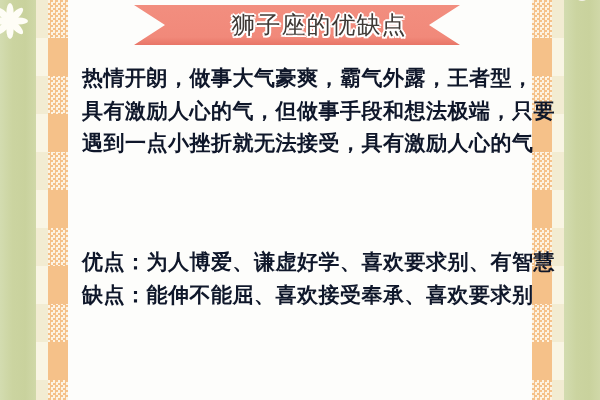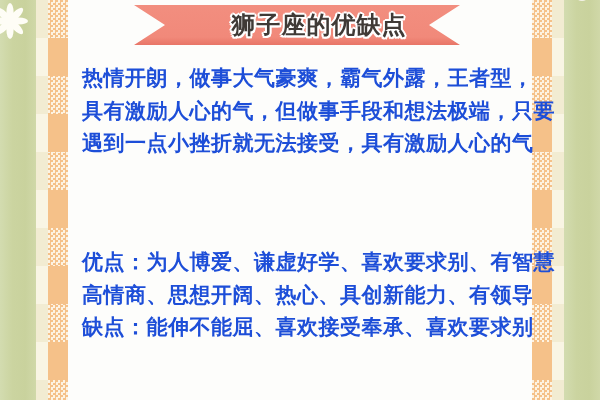--- a/index.html
+++ b/index.html
@@ -55,37 +55,37 @@
   .ribbon {
     position: absolute;
     left: 134px; top: 5px;
     width: 326px; height: 40px;
     background: linear-gradient(180deg, #f28e7f 0%, #f1897a 80%, #e87567 100%);
     clip-path: polygon(0 0, 100% 0, calc(100% - 31px) 50%, 100% 100%, 0 100%, 31px 50%);
     display: flex; align-items: center; justify-content: center;
   }
   .ribbon-title {
     font-size: 24px;
-    font-weight: bold;
+    font-weight: normal;
     letter-spacing: 1px;
     color: #403a36;
     text-shadow:
       2px 0 0 #fff, -2px 0 0 #fff, 0 2px 0 #fff, 0 -2px 0 #fff,
       1.5px 1.5px 0 #fff, -1.5px -1.5px 0 #fff,
       1.5px -1.5px 0 #fff, -1.5px 1.5px 0 #fff;
     white-space: nowrap;
     margin-left: 44px;
   }
 
   
   .body-text {
     position: absolute;
     left: 82px;
     width: 452px;
-    color: #1d4ed8;
+    color: #0f172a;
     font-size: 21px;
     font-weight: 600;
     letter-spacing: 0.5px;
   }
   .body-text .line {
     height: 32.5px;
     line-height: 32.5px;
     white-space: nowrap;
   }
   .para1 { top: 62px; }
@@ -126,17 +126,16 @@
   </div>
 
   <div class="body-text para1">
     <div class="line">热情开朗，做事大气豪爽，霸气外露，王者型，</div>
     <div class="line">具有激励人心的气，但做事手段和想法极端，只要</div>
     <div class="line">遇到一点小挫折就无法接受，具有激励人心的气</div>
   </div>
 
   <div class="body-text para2">
     <div class="line">优点：为人博爱、谦虚好学、喜欢要求别、有智慧</div>
-    <div class="line">高情商、思想开阔、热心、具创新能力、有领导</div>
     <div class="line">缺点：能伸不能屈、喜欢接受奉承、喜欢要求别</div>
   </div>
 
 </div>
 
 </body></html>

